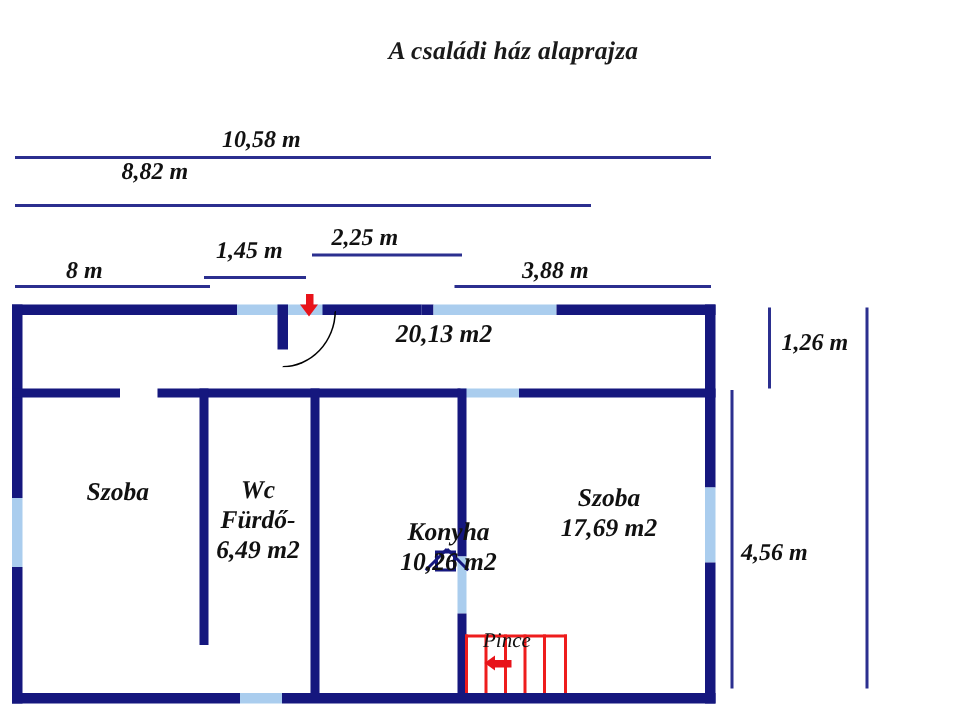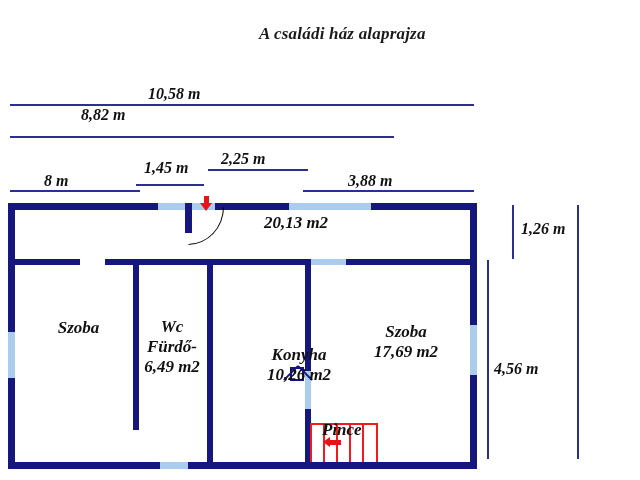--- a/index.html
+++ b/index.html
@@ -89,21 +89,21 @@
     border-right:7px solid #e8131a;
   }
 
   
   #stairs{position:absolute;}
   #stairs .top{position:absolute;left:0;top:0;height:2px;width:100%;background:#ee1c1c;}
   #stairs .step{position:absolute;top:0;width:1.5px;background:#ee1c1c;}
 
   #pince-label{
     position:absolute;
-    font-style:italic;font-weight:bold;font-size:17px;color:#111111;
+    font-style:italic;font-weight:normal;font-size:14px;color:#111111;
     white-space:nowrap;
   }
 
   
   #door-arc{
     position:absolute;
     border:1.8px solid #000000;
     border-top-color:transparent;
     border-left-color:transparent;
     border-radius:0 0 100% 0;

